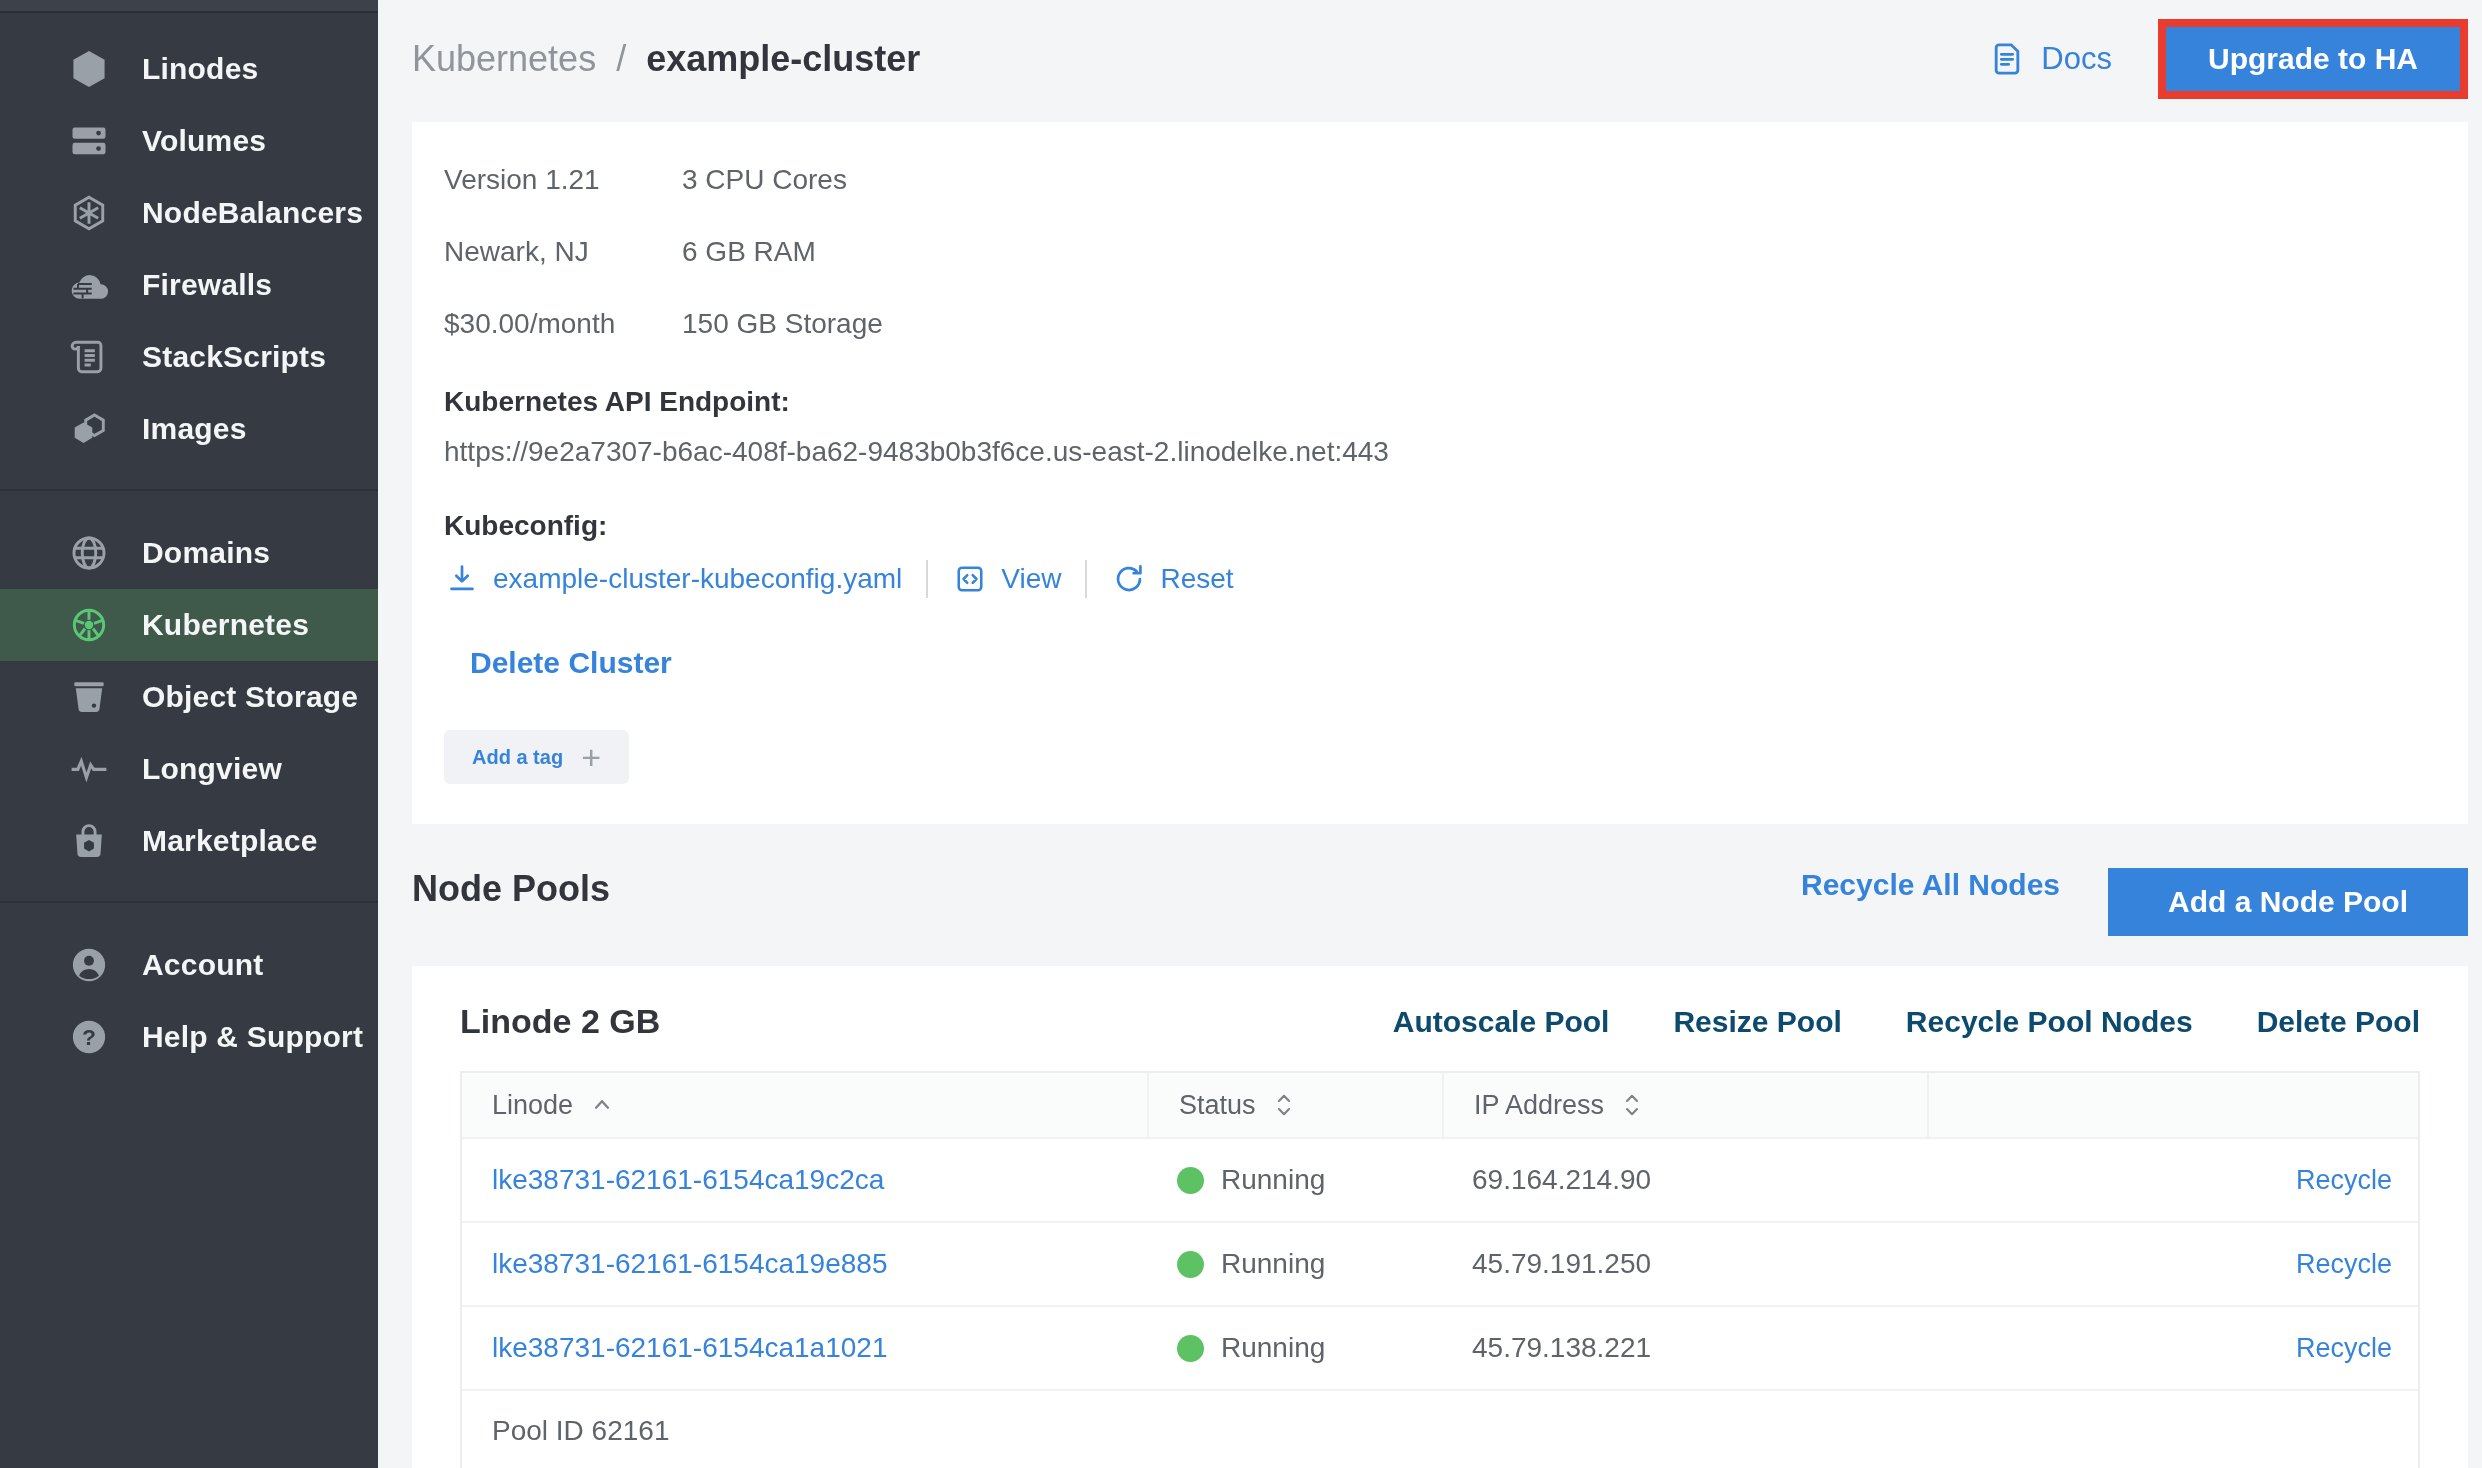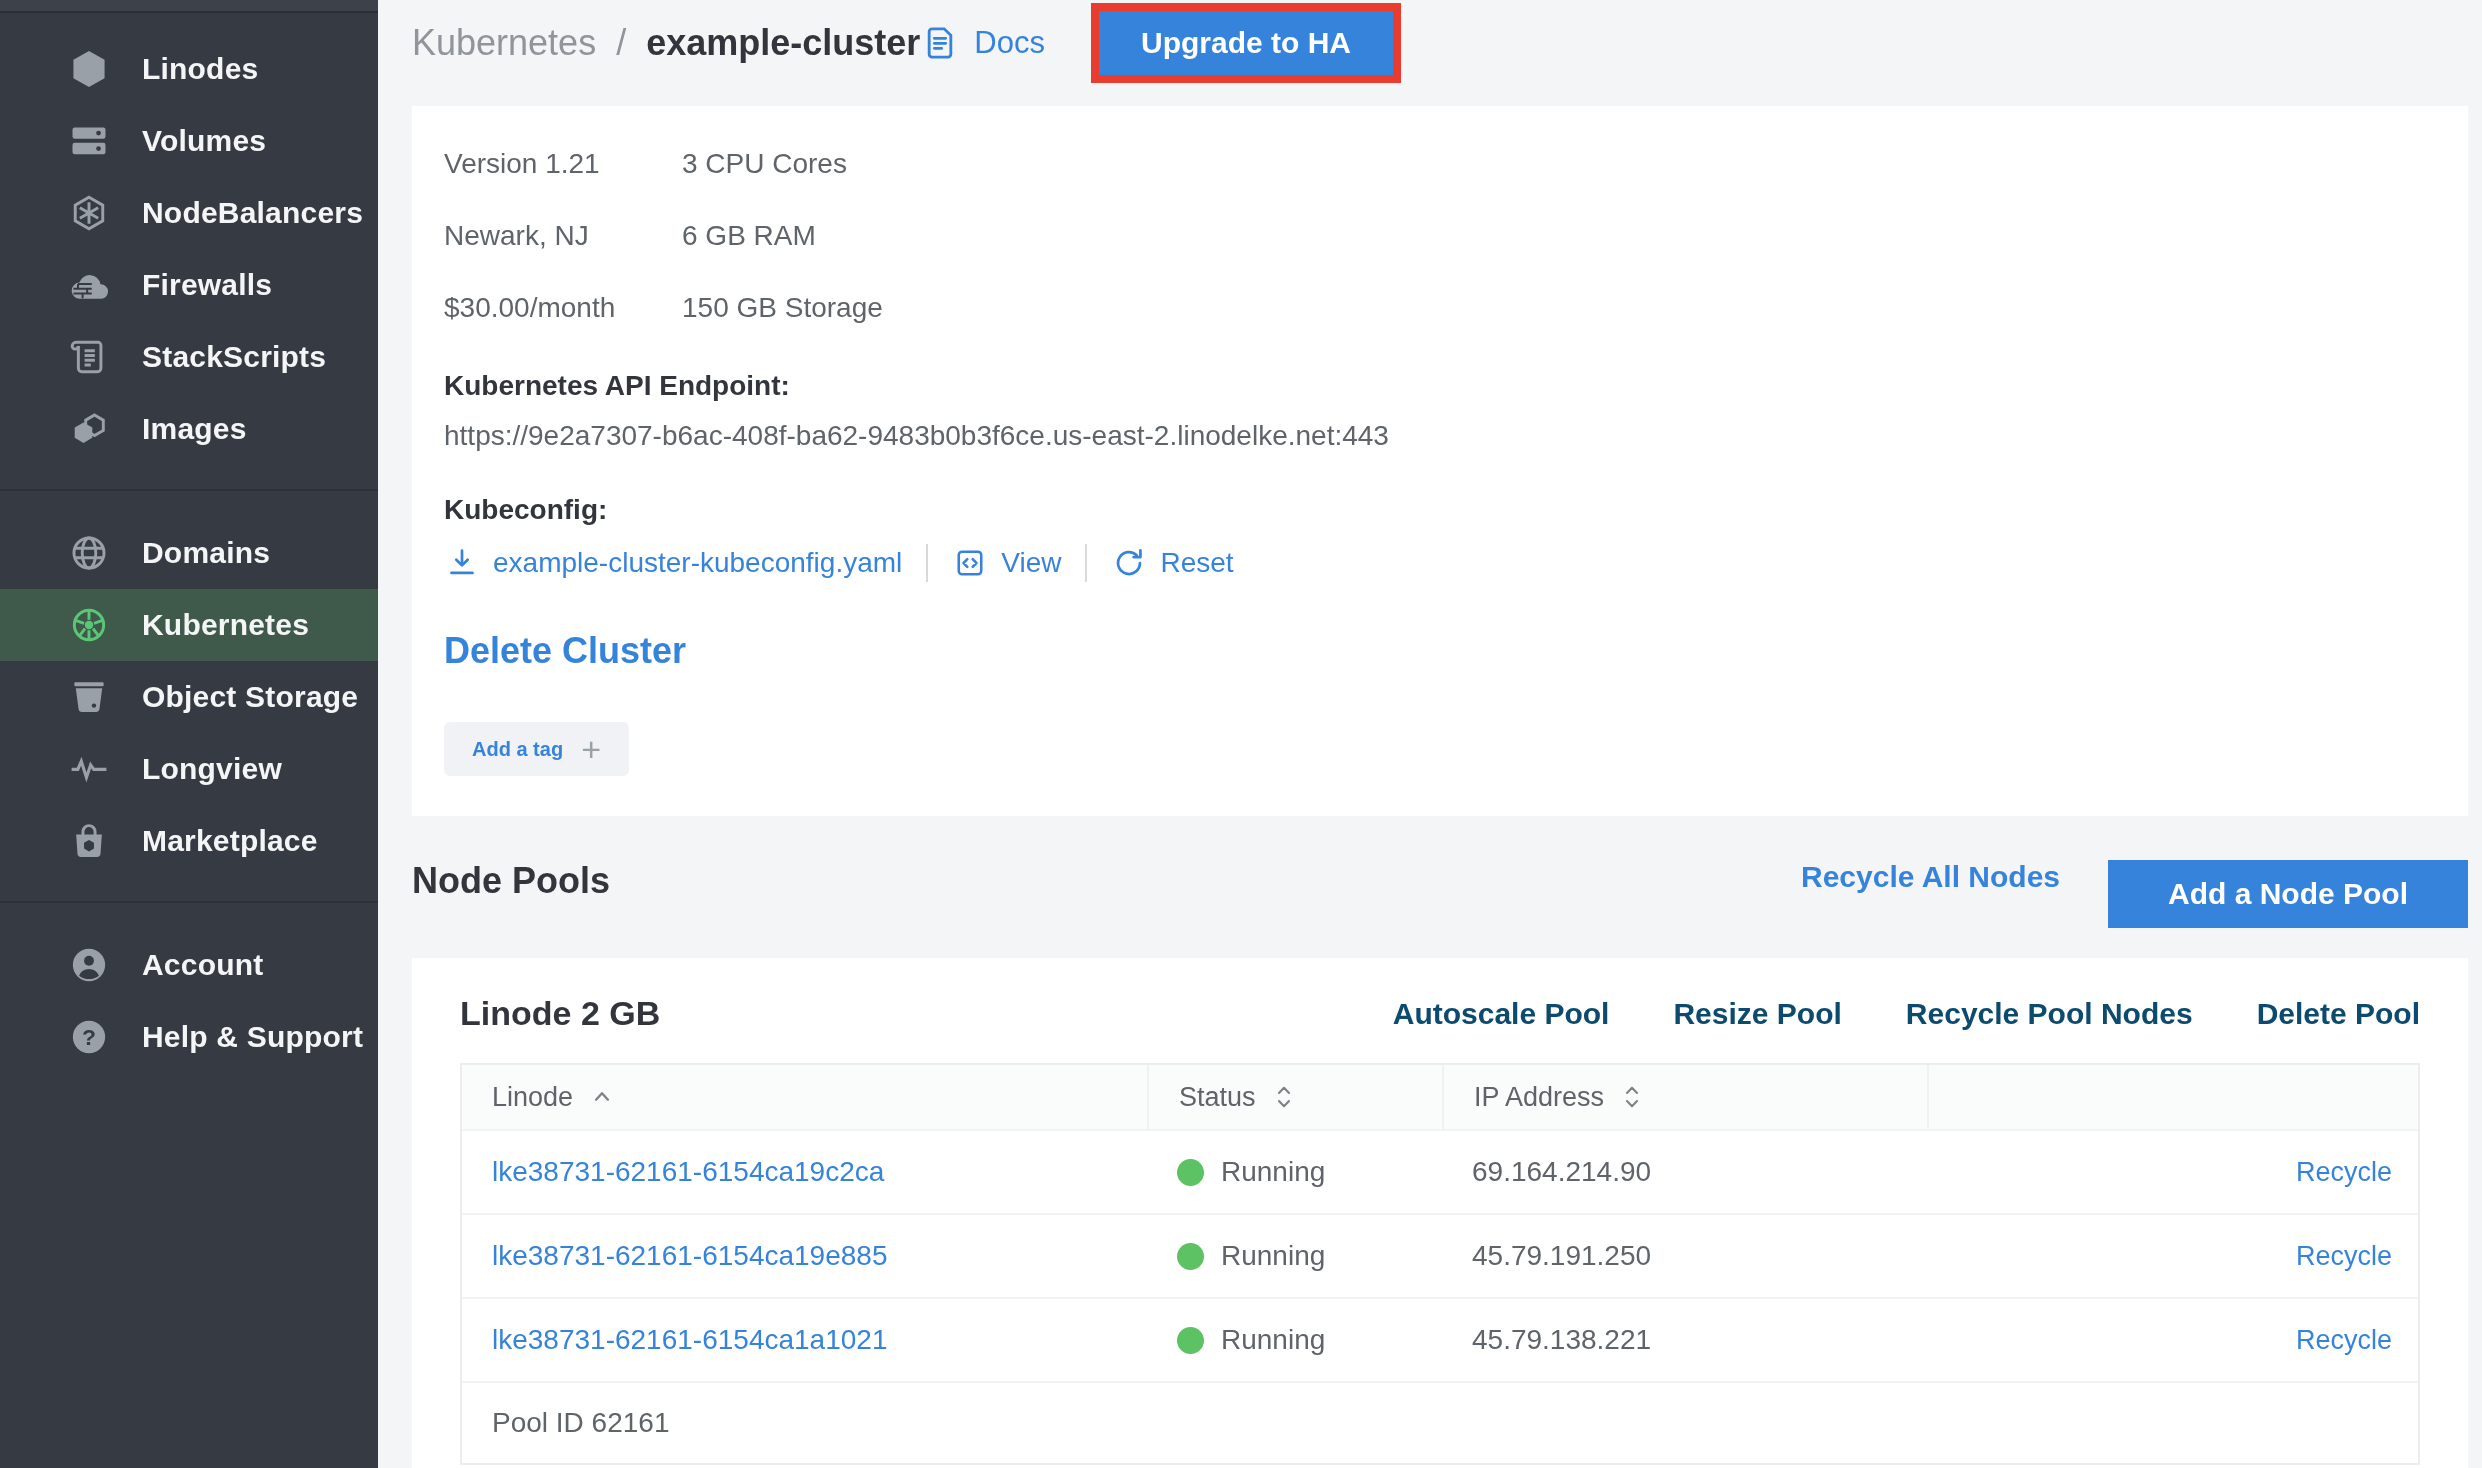--- a/index.html
+++ b/index.html
@@ -14,21 +14,21 @@
   .nav-group{padding:20px 0 18px 0;}
   .nav-divider{border:none;border-top:2px solid #2d3138;margin:6px 0;}
   .nav-item{display:flex;align-items:center;height:72px;padding-left:66px;cursor:pointer;}
   .nav-item .nicon{width:46px;height:46px;flex:0 0 46px;display:flex;align-items:center;justify-content:center;color:#9aa0a7;}
   .nav-item .nlabel{margin-left:30px;color:#f4f5f6;font-size:30px;font-weight:700;letter-spacing:.2px;}
   .nav-item.active{background:#3f5a4b;}
   .nav-item.active .nicon{color:#5ac776;}
   .nicon svg{width:44px;height:44px;}
   
   .main{position:absolute;left:378px;top:0;right:0;bottom:0;padding:0 14px 0 34px;}
-  .page-header{display:flex;align-items:center;height:86px;}
+  .page-header{display:flex;align-items:center;justify-content:space-between;padding-top:16px;height:86px;}
   .breadcrumb{font-size:36px;}
   .crumb-section{color:#8f959b;font-weight:400;cursor:pointer;}
   .crumb-sep{color:#8f959b;margin:0 10px;}
   .crumb-current{color:#32363c;font-weight:700;}
   .header-actions{display:flex;align-items:center;}
   .docs-link{display:flex;align-items:center;color:#3683dc;font-size:31px;cursor:pointer;margin-right:46px;}
   .docs-link svg{width:40px;height:40px;margin-right:14px;}
   .upgrade-annotation{border:8px solid #e93c2f;}
   .btn-primary{background:#3683dc;color:#fff;font-weight:700;font-size:30px;border:none;cursor:pointer;font-family:inherit;}
   .upgrade-btn{padding:15px 42px;}
@@ -37,21 +37,21 @@
   .summary-card{margin-top:20px;padding:42px 36px 40px 32px;}
   .spec-grid{display:grid;grid-template-columns:238px auto;row-gap:40px;font-size:28px;color:#5f646a;}
   .section-label{font-size:28px;font-weight:700;color:#32363c;}
   .endpoint-block{margin-top:46px;}
   .endpoint-url{margin-top:18px;font-size:28px;color:#5f646a;}
   .kubeconfig-block{margin-top:42px;}
   .kubeconfig-row{margin-top:18px;display:flex;align-items:center;}
   .inline-link{display:flex;align-items:center;color:#3683dc;font-size:28px;cursor:pointer;}
   .inline-link svg{width:36px;height:36px;margin-right:13px;}
   .vsep{width:2px;height:38px;background:#d7d9db;margin:0 24px;}
-  .delete-cluster{margin-top:48px;font-size:36px;font-weight:700;color:#3683dc;cursor:pointer;display:inline-block;}
+  .delete-cluster{margin-top:48px;margin-left:26px;font-size:30px;font-weight:700;color:#3683dc;cursor:pointer;display:inline-block;}
   .add-tag{margin-top:50px;display:inline-flex;align-items:center;background:#f0f2f5;border-radius:6px;padding:15px 28px;cursor:pointer;}
   .add-tag-label{color:#3683dc;font-size:20px;font-weight:700;}
   .add-tag-plus{color:#9aa0a7;font-size:34px;font-weight:400;margin-left:18px;line-height:24px;}
   
   .nodepools-bar{margin-top:44px;display:flex;align-items:flex-start;}
   .nodepools-title{font-size:36px;font-weight:700;color:#32363c;flex:1;}
   .recycle-all{color:#3683dc;font-size:30px;font-weight:700;cursor:pointer;margin-right:48px;}
   .add-pool-btn{padding:17px 60px;}
   
   .pool-card{margin-top:30px;padding:36px 48px 40px 48px;height:560px;}

